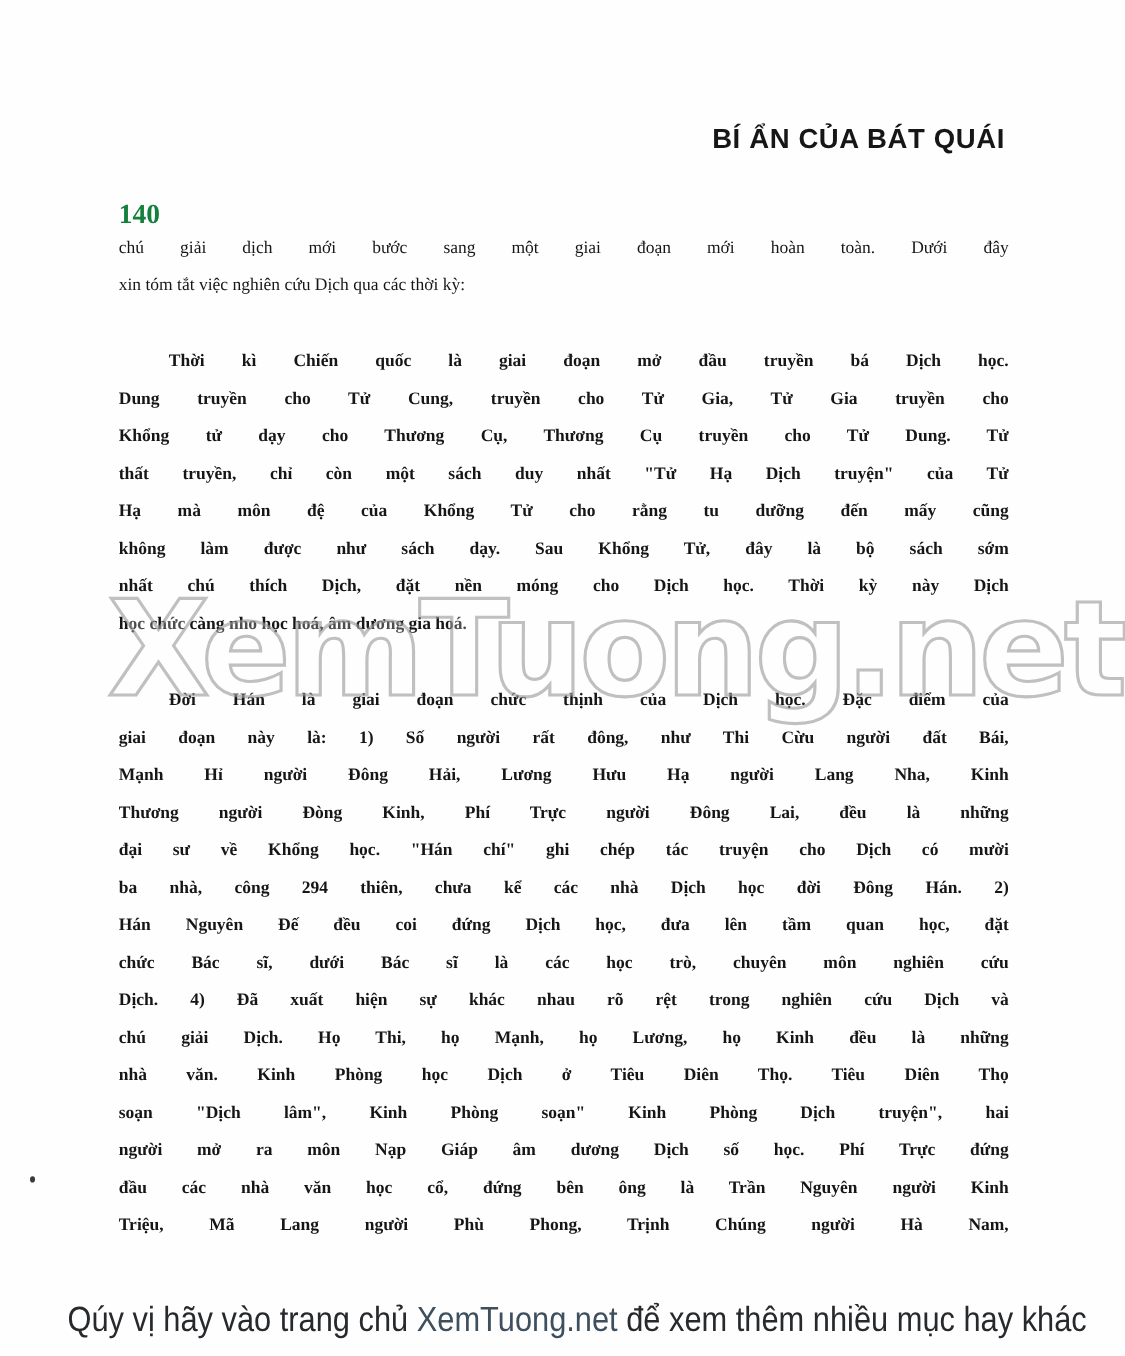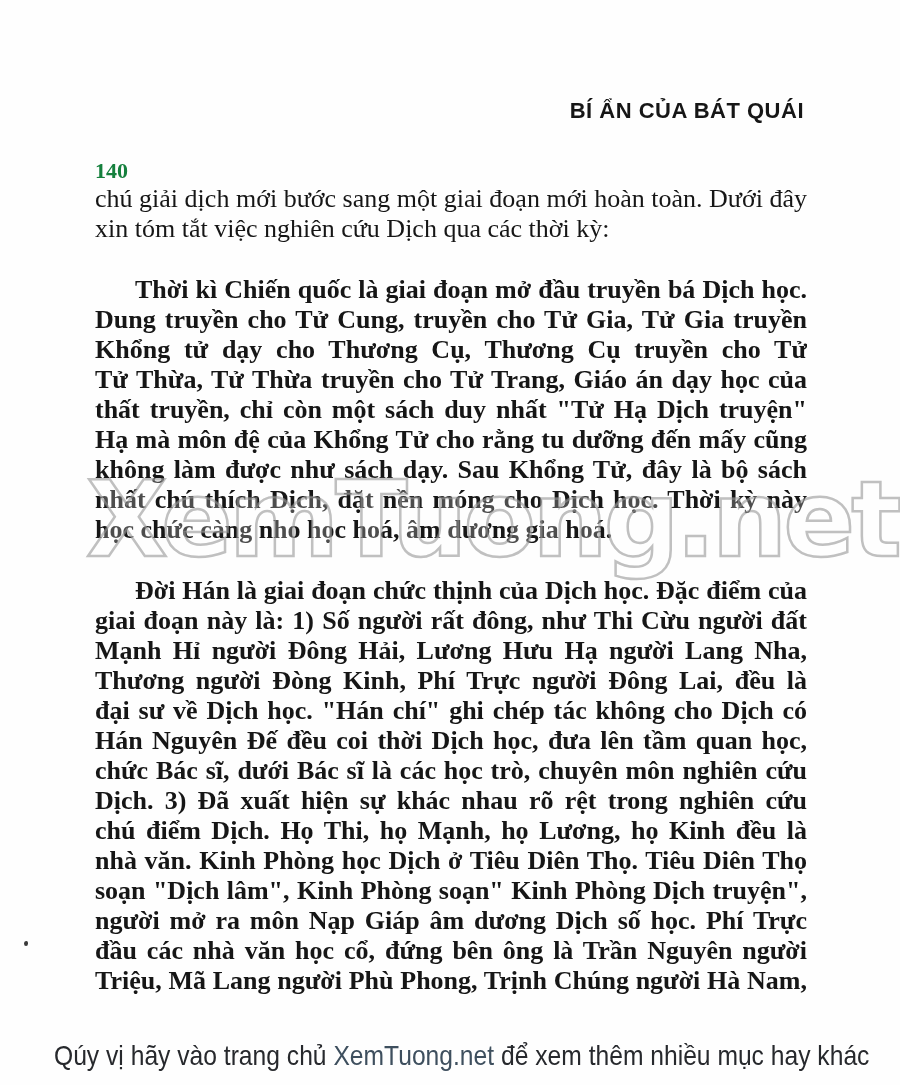--- a/index.html
+++ b/index.html
@@ -31,21 +31,21 @@
     font-weight: 700;
     letter-spacing: 0.5px;
     color: #161616;
     white-space: nowrap;
   }
   .body-text {
     position: absolute;
     left: 95px;
     top: 184px;
     width: 712px;
-    font-size: 26px;
+    font-size: 14px;
     line-height: 30px;
   }
   .paragraph + .paragraph { margin-top: 31px; font-weight: bold; }
   .line {
     height: 30px;
     text-align: justify;
     text-align-last: justify;
     overflow: hidden;
     white-space: normal;
   }
@@ -102,37 +102,37 @@
 
   <div class="body-text">
       <div class="paragraph">
         <div class="line">chú giải dịch mới bước sang một giai đoạn mới hoàn toàn. Dưới đây</div>
         <div class="line last">xin tóm tắt việc nghiên cứu Dịch qua các thời kỳ:</div>
       </div>
       <div class="paragraph">
         <div class="line indent">Thời kì Chiến quốc là giai đoạn mở đầu truyền bá Dịch học.</div>
         <div class="line">Dung truyền cho Tử Cung, truyền cho Tử Gia, Tử Gia truyền cho</div>
         <div class="line">Khổng tử dạy cho Thương Cụ, Thương Cụ truyền cho Tử Dung. Tử</div>
-        <div class="line">Tử Thừa, Tử Thừa truyền cho Tử Trang, Giáo án dạy học của họ đã</div>
         <div class="line">thất truyền, chỉ còn một sách duy nhất "Tử Hạ Dịch truyện" của Tử</div>
         <div class="line">Hạ mà môn đệ của Khổng Tử cho rằng tu dưỡng đến mấy cũng</div>
         <div class="line">không làm được như sách dạy. Sau Khổng Tử, đây là bộ sách sớm</div>
         <div class="line">nhất chú thích Dịch, đặt nền móng cho Dịch học. Thời kỳ này Dịch</div>
         <div class="line last">học chức càng nho học hoá, âm dương gia hoá.</div>
       </div>
       <div class="paragraph">
         <div class="line indent">Đời Hán là giai đoạn chức thịnh của Dịch học. Đặc điểm của</div>
         <div class="line">giai đoạn này là: 1) Số người rất đông, như Thi Cừu người đất Bái,</div>
         <div class="line">Mạnh Hỉ người Đông Hải, Lương Hưu Hạ người Lang Nha, Kinh</div>
         <div class="line">Thương người Đòng Kinh, Phí Trực người Đông Lai, đều là những</div>
-        <div class="line">đại sư về Dịch học. "Hán chí" ghi chép tác không cho Dịch có mười</div>
-        <div class="line">Hán Nguyên Đế đều coi thời Dịch học, đưa lên tầm quan học, đặt</div>
+        <div class="line">đại sư về Khổng học. "Hán chí" ghi chép tác truyện cho Dịch có mười</div>
+        <div class="line">ba nhà, công 294 thiên, chưa kể các nhà Dịch học đời Đông Hán. 2)</div>
+        <div class="line">Hán Nguyên Đế đều coi đứng Dịch học, đưa lên tầm quan học, đặt</div>
         <div class="line">chức Bác sĩ, dưới Bác sĩ là các học trò, chuyên môn nghiên cứu</div>
-        <div class="line">Dịch. 3) Đã xuất hiện sự khác nhau rõ rệt trong nghiên cứu Dịch và</div>
-        <div class="line">chú điểm Dịch. Họ Thi, họ Mạnh, họ Lương, họ Kinh đều là những</div>
+        <div class="line">Dịch. 4) Đã xuất hiện sự khác nhau rõ rệt trong nghiên cứu Dịch và</div>
+        <div class="line">chú giải Dịch. Họ Thi, họ Mạnh, họ Lương, họ Kinh đều là những</div>
         <div class="line">nhà văn. Kinh Phòng học Dịch ở Tiêu Diên Thọ. Tiêu Diên Thọ</div>
         <div class="line">soạn "Dịch lâm", Kinh Phòng soạn" Kinh Phòng Dịch truyện", hai</div>
         <div class="line">người mở ra môn Nạp Giáp âm dương Dịch số học. Phí Trực đứng</div>
         <div class="line">đầu các nhà văn học cổ, đứng bên ông là Trần Nguyên người Kinh</div>
         <div class="line">Triệu, Mã Lang người Phù Phong, Trịnh Chúng người Hà Nam,</div>
       </div>
     </div>
 
   <div class="watermark">XemTuong.net</div>
 

